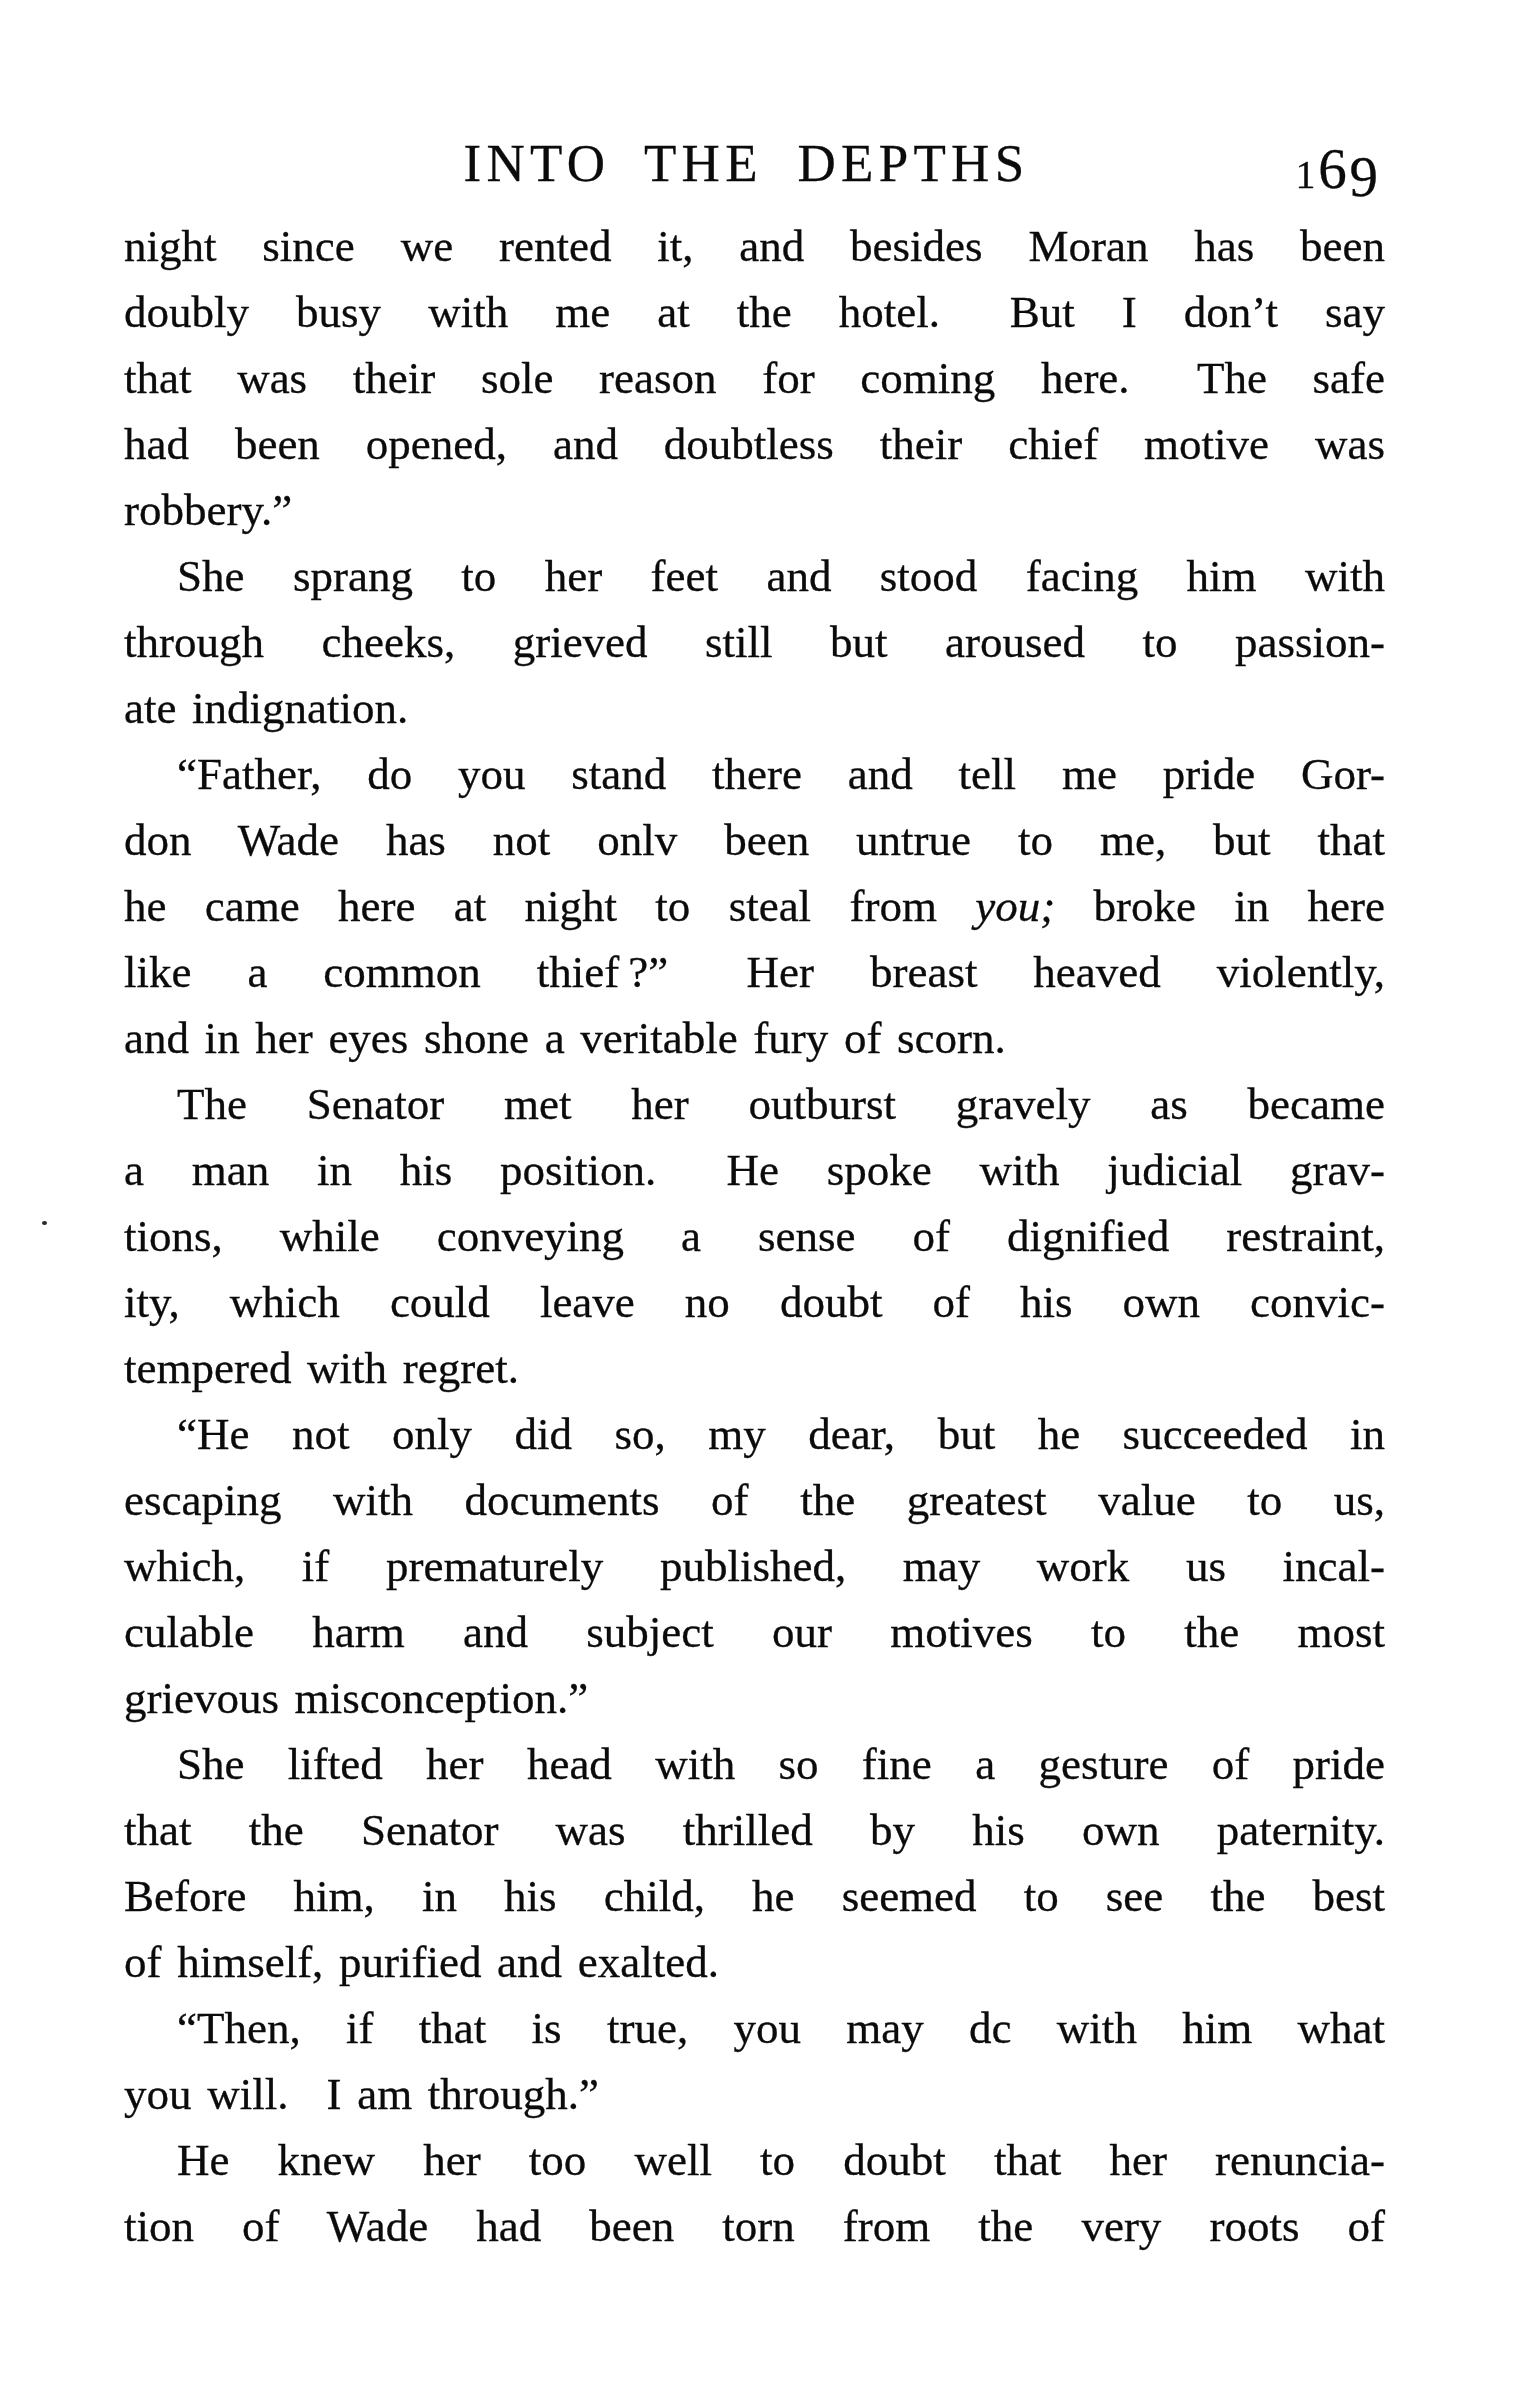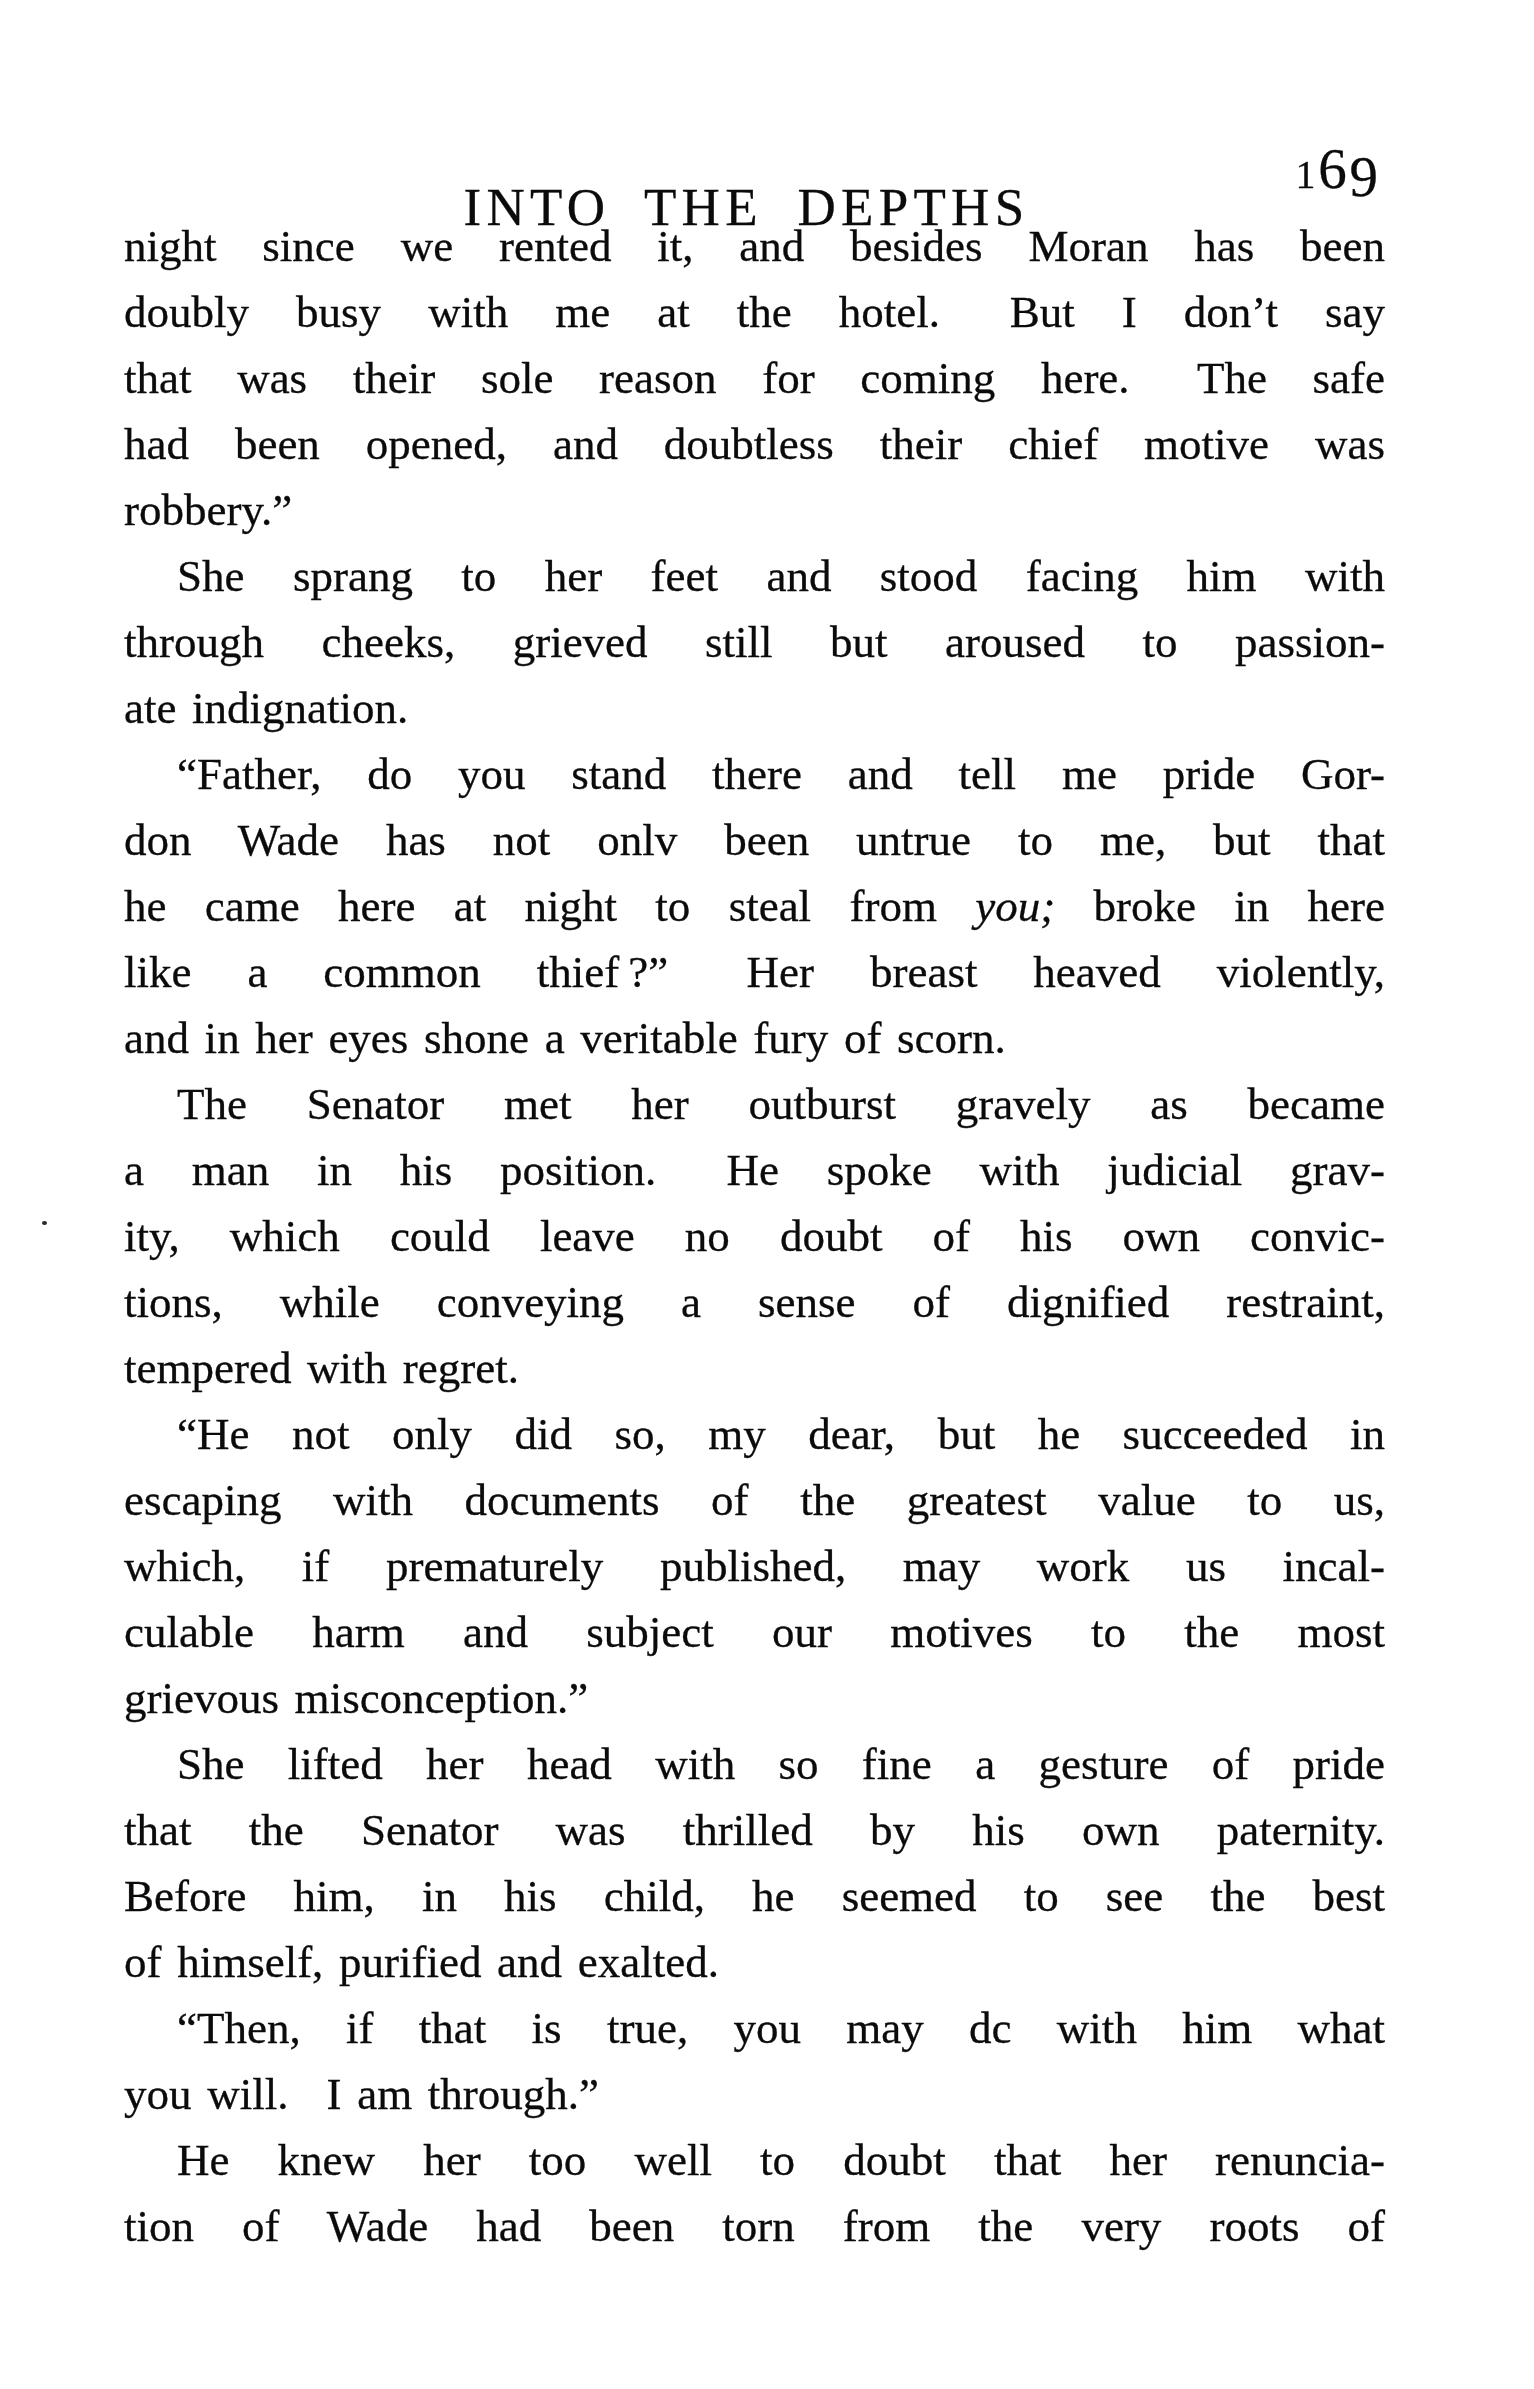--- a/index.html
+++ b/index.html
@@ -17,21 +17,20 @@
     left:140px;top:133px;width:1261px;height:71px;
   }
   .page-title{
     position:absolute;left:0;right:9px;top:0;
     text-align:center;
     transform:translateX(-19.5px);
     font-size:53px;
     letter-spacing:5.3px;
     word-spacing:16px;
     white-space:nowrap;
-    margin-top:44px;
   }
   .page-number{
     position:absolute;right:20.4px;top:2.7px;
     font-size:57px;
     letter-spacing:2.7px;
   }
   .page-number .os1{font-size:0.70em;}
   .page-number .os9{display:inline-block;transform:translateY(0.14em);}
   .body-text{
     position:absolute;
@@ -78,22 +77,22 @@
       <div class="line jl indent"><span>She sprang to her feet and stood facing him with</span></div>
       <div class="line jl"><span>through cheeks, grieved still but aroused to passion-</span></div>
       <div class="line"><span>ate indignation.</span></div>
       <div class="line jl indent"><span>“Father, do you stand there and tell me pride Gor-</span></div>
       <div class="line jl"><span>don Wade has not onlv been untrue to me, but that</span></div>
       <div class="line jl"><span>he came here at night to steal from </span><em>you;</em><span> broke in here</span></div>
       <div class="line jl"><span>like a common thief ?”  Her breast heaved violently,</span></div>
       <div class="line"><span>and in her eyes shone a veritable fury of scorn.</span></div>
       <div class="line jl indent"><span>The Senator met her outburst gravely as became</span></div>
       <div class="line jl"><span>a man in his position.  He spoke with judicial grav-</span></div>
+      <div class="line jl"><span>tions, while conveying a sense of dignified restraint,</span></div>
       <div class="line jl"><span>ity, which could leave no doubt of his own convic-</span></div>
-      <div class="line jl"><span>tions, while conveying a sense of dignified restraint,</span></div>
       <div class="line"><span>tempered with regret.</span></div>
       <div class="line jl indent"><span>“He not only did so, my dear, but he succeeded in</span></div>
       <div class="line jl"><span>escaping with documents of the greatest value to us,</span></div>
       <div class="line jl"><span>which, if prematurely published, may work us incal-</span></div>
       <div class="line jl"><span>culable harm and subject our motives to the most</span></div>
       <div class="line"><span>grievous misconception.”</span></div>
       <div class="line jl indent"><span>She lifted her head with so fine a gesture of pride</span></div>
       <div class="line jl"><span>that the Senator was thrilled by his own paternity.</span></div>
       <div class="line jl"><span>Before him, in his child, he seemed to see the best</span></div>
       <div class="line"><span>of himself, purified and exalted.</span></div>

